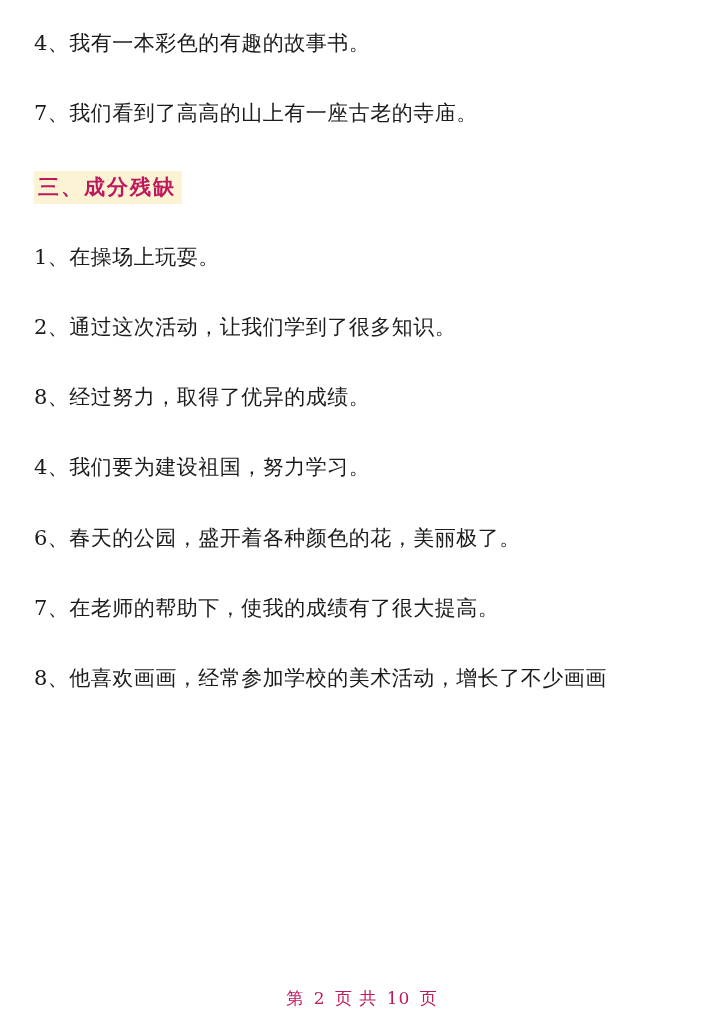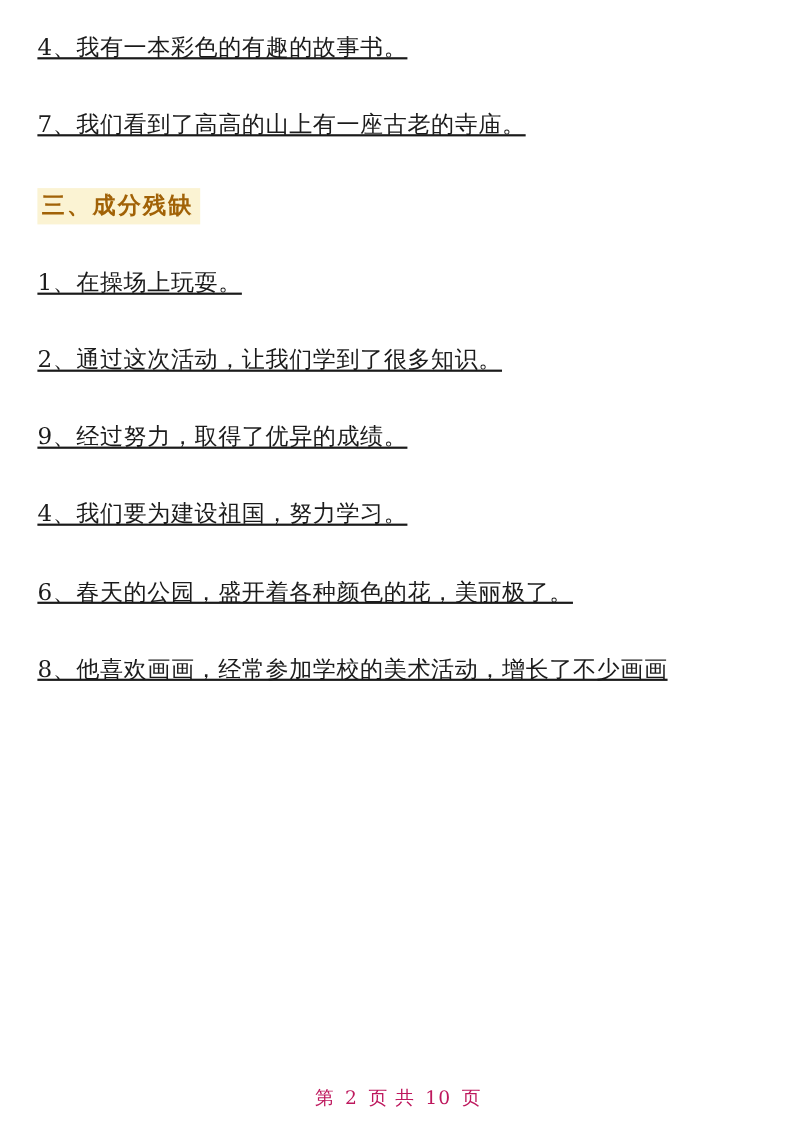--- a/index.html
+++ b/index.html
@@ -16,40 +16,39 @@
   }
   .page {
     position: relative;
     width: 724px;
     height: 1024px;
     box-sizing: border-box;
     padding: 30px 34px 0 34px;
   }
   .doc-body {
     display: block;
-    text-decoration: underline;
   }
   .line {
     font-size: 21px;
     line-height: 1.3;
     letter-spacing: 0.5px;
     margin: 0 0 43px 0;
     white-space: pre-wrap;
     color: #1b1b1b;
   }
   .line.q4 { margin-bottom: 43px; }
   .heading {
     display: inline-block;
     font-size: 21px;
     font-weight: bold;
     letter-spacing: 2px;
     background: #fbf3d3;
     padding: 2px 6px 3px 4px;
     margin: 0 0 40px 0;
-    color: #a16207;
+    color: #be185d;
     text-align: right;
   }
   .heading-wrap {
     margin: 0 0 0 0;
   }
   .section-two {
     margin-top: 2px;
   }
   .footer {
     position: absolute;
@@ -74,23 +73,24 @@
 
     <p class="line q4">4、我有一本彩色的有趣的故事书。</p>
     <p class="line">7、我们看到了高高的山上有一座古老的寺庙。</p>
 
     <div class="heading-wrap section-two">
       <span class="heading">三、成分残缺</span>
     </div>
 
     <p class="line">1、在操场上玩耍。</p>
     <p class="line">2、通过这次活动，让我们学到了很多知识。</p>
-    <p class="line">9、经过努力，取得了优异的成绩。</p>
+    <p class="line">8、经过努力，取得了优异的成绩。</p>
     <p class="line">4、我们要为建设祖国，努力学习。</p>
     <p class="line">6、春天的公园，盛开着各种颜色的花，美丽极了。</p>
+    <p class="line">7、在老师的帮助下，使我的成绩有了很大提高。</p>
     <p class="line">8、他喜欢画画，经常参加学校的美术活动，增长了不少画画</p>
 
   </div>
 
   <div class="footer">
     <span>第</span>
     <span class="num">2</span>
     <span>页 共</span>
     <span class="num">10</span>
     <span>页</span>

